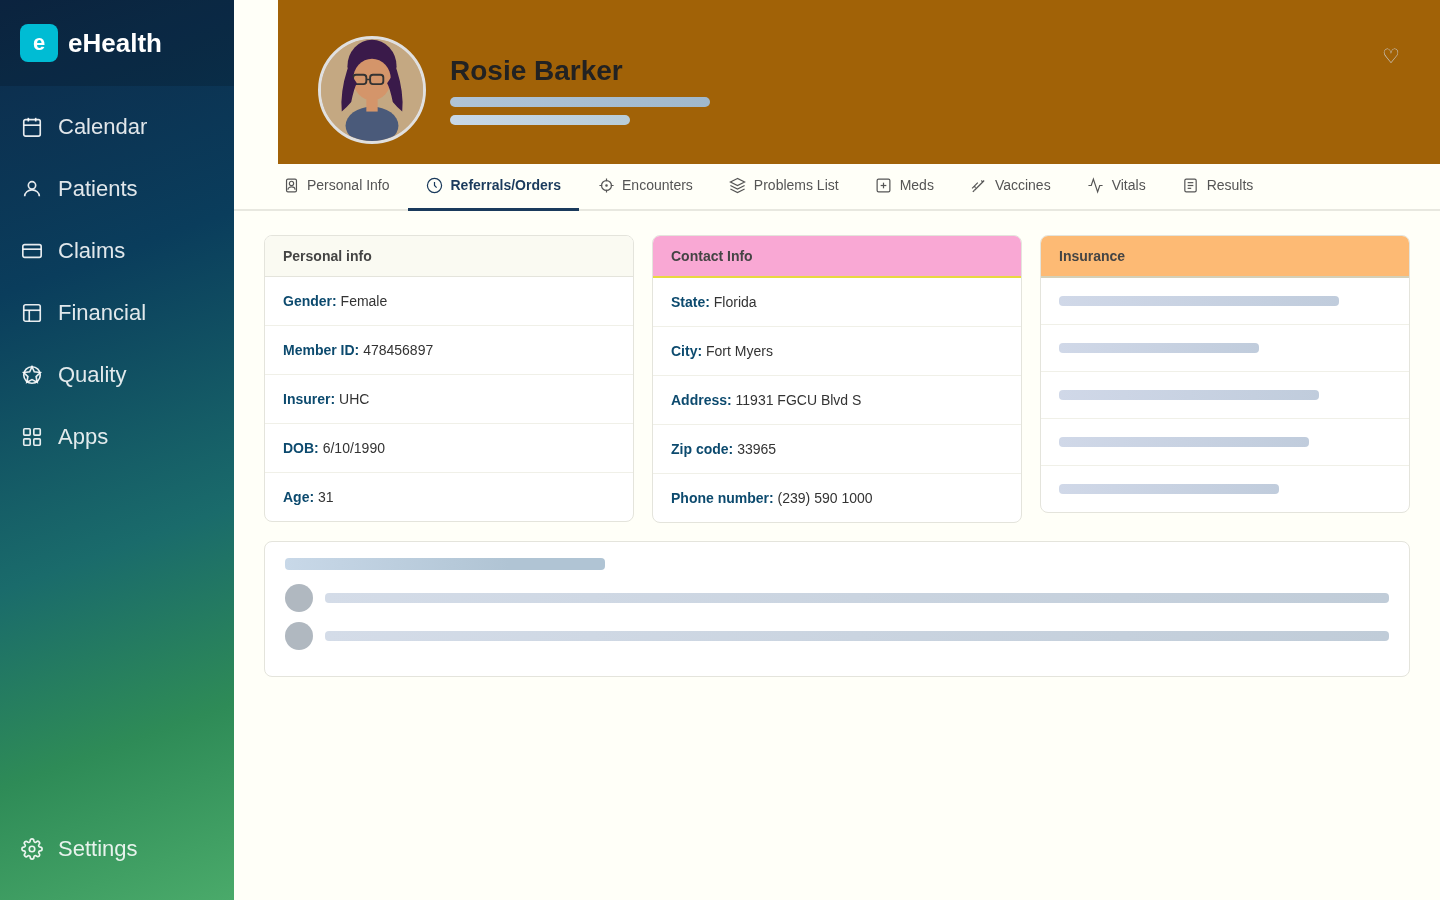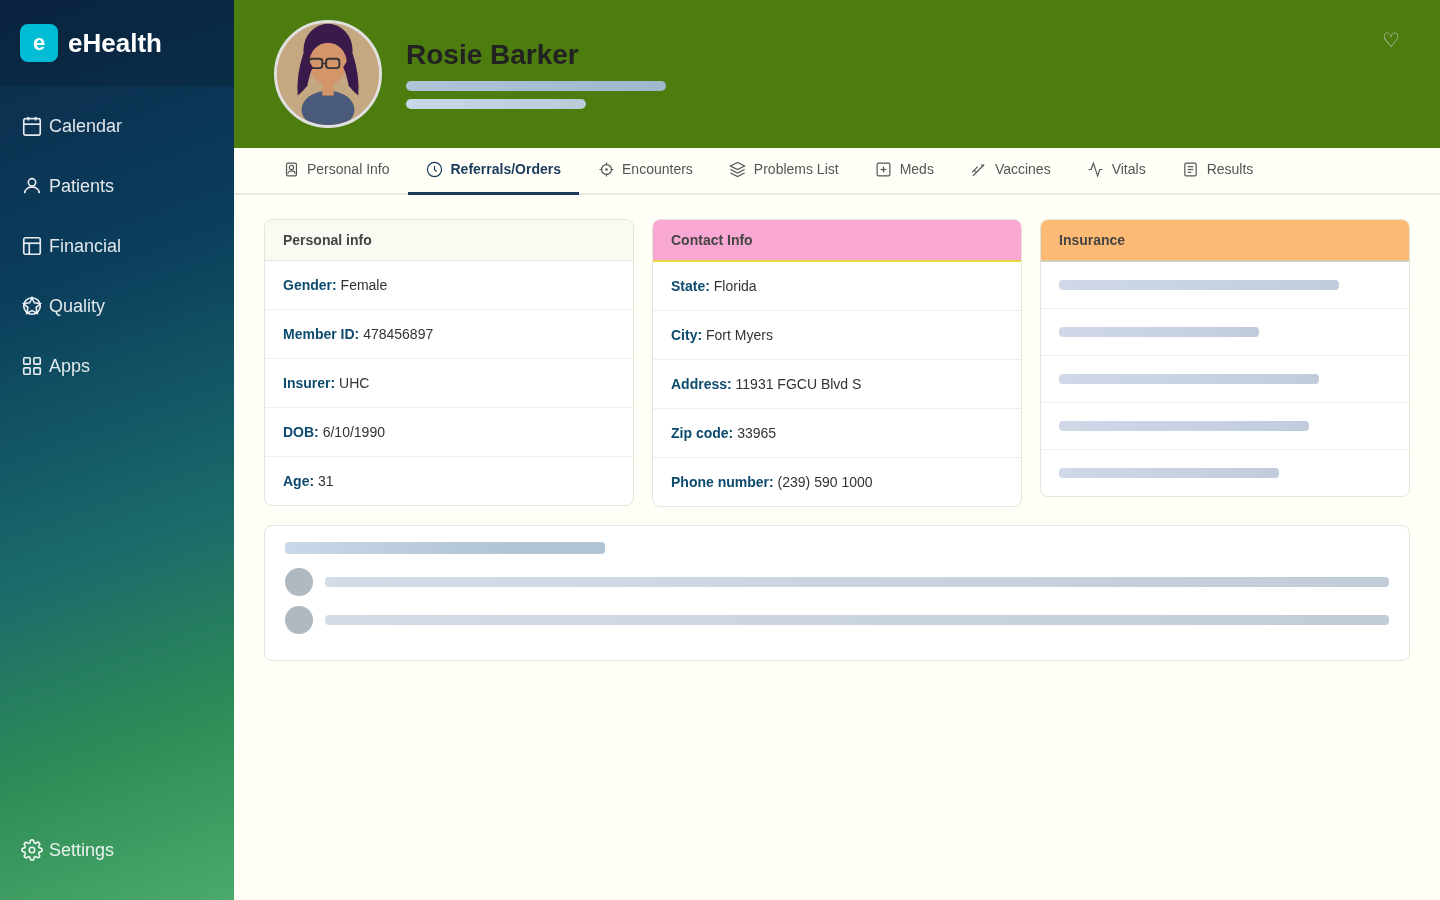--- a/index.html
+++ b/index.html
@@ -43,45 +43,46 @@
       font-size: 26px;
       font-weight: 700;
       color: white;
     }
     .sidebar-nav { width: 100%; flex: 1; }
     .nav-item {
       display: flex;
       align-items: center;
       padding: 18px 20px;
       color: rgba(255,255,255,0.88);
-      font-size: 18px;
+      font-size: 22px;
       font-weight: 500;
       cursor: pointer;
       transition: background 0.2s;
-      gap: 5px;
+      gap: 14px;
     }
     .nav-icon { width: 24px; height: 24px; flex-shrink: 0; display: flex; align-items: center; justify-content: center; }
     .nav-icon svg { width: 22px; height: 22px; fill: none; stroke: rgba(255,255,255,0.9); stroke-width: 1.8; }
 
     
     .main {
       flex: 1;
       background: #fffff8;
       display: flex;
       flex-direction: column;
       overflow: hidden;
     }
 
     
     .patient-header {
       display: flex;
       align-items: center;
-      padding: 20px 40px 20px 40px;
-      background: #4d7c0f;
+      padding: 36px 40px 20px 40px;
+      background: #a16207;
       gap: 24px;
+      margin-left: 44px;
     }
     .avatar {
       width: 108px;
       height: 108px;
       border-radius: 50%;
       overflow: hidden;
       flex-shrink: 0;
       background: #c8a882;
       display: flex;
       align-items: flex-end;
@@ -264,20 +265,29 @@
     <div class="nav-item">
       <span class="nav-icon">
         <svg viewBox="0 0 24 24">
             <circle cx="12" cy="8" r="4"></circle>
             <path d="M4 20c0-4 3.6-7 8-7s8 3 8 7"></path>
           </svg>
       </span>
       <span>Patients</span>
     </div>
 
+    <div class="nav-item">
+      <span class="nav-icon">
+        <svg viewBox="0 0 24 24">
+            <rect x="2" y="5" width="20" height="14" rx="2"></rect>
+            <line x1="2" y1="10" x2="22" y2="10"></line>
+          </svg>
+      </span>
+      <span>Claims</span>
+    </div>
 
     <div class="nav-item">
       <span class="nav-icon">
         <svg viewBox="0 0 24 24">
             <rect x="3" y="3" width="18" height="18" rx="2"></rect>
             <line x1="3" y1="9" x2="21" y2="9"></line>
             <line x1="9" y1="9" x2="9" y2="21"></line>
           </svg>
       </span>
       <span>Financial</span>

